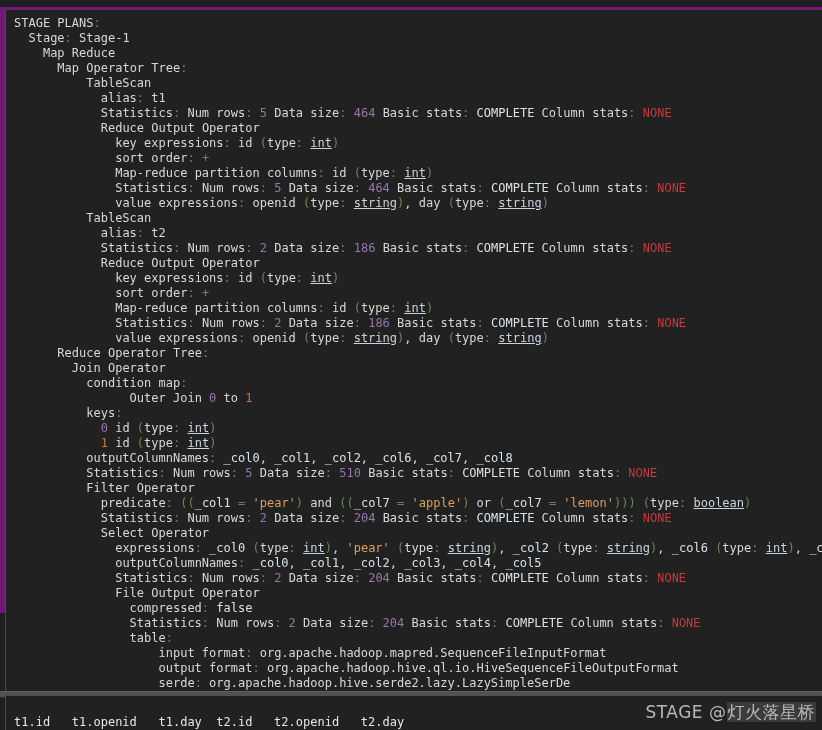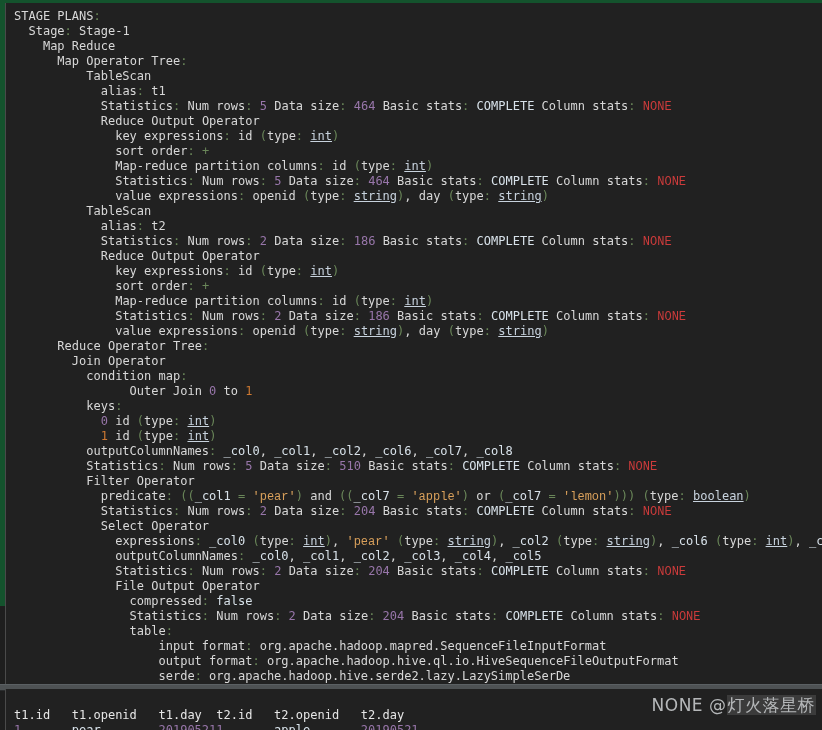--- a/index.html
+++ b/index.html
@@ -13,22 +13,23 @@
     height: 730px;
     overflow: hidden;
     font-family: "DejaVu Sans Mono", "Liberation Mono", monospace;
   }
 
   
   #app {
     position: relative;
     width: 822px;
     height: 606px;
-    background: #14532d;
+    background: #701a75;
     box-sizing: border-box;
+    margin-top: 7px;
   }
 
   
   #plan-pane {
     position: absolute;
     left: 5px;
     top: 3px;
     right: 0px;
     width: 817px;
     height: 683px;
@@ -99,21 +100,21 @@
     background: rgba(255,255,255,.14);
     padding: 0 1px;
   }
 
   
   .t-plain  { color: #d8d8d8; }   
   .t-colon  { color: #6a8759; }   
   .t-num    { color: #9876aa; }   
   .t-num2   { color: #cc7832; }   
   .t-none   { color: #cc3b3b; font-family: Liberation Mono, monospace; }   
-  .t-str    { color: #d9a05b; font-family: Liberation Mono, monospace; }   
+  .t-str    { color: #d9a05b; }   
   .t-paren  { color: #6a8759; }   
   .t-type   { color: #c8d3de; text-decoration: underline; }   
   .t-op     { color: #6a8759; }   
   .t-val    { color: #d8e2ea; text-align: center; }   
   .t-white  { color: #e6e6e6; }
 </style>
 </head>
 <body>
 
 <div id="app">
@@ -122,16 +123,16 @@
     <div id="plan-lines"><div class="ln"><span class="t-plain">STAGE</span> <span class="t-plain">PLANS</span><span class="t-colon">:</span></div><div class="ln">  <span class="t-plain">Stage</span><span class="t-colon">:</span> <span class="t-plain">Stage-1</span></div><div class="ln">    <span class="t-plain">Map</span> <span class="t-plain">Reduce</span></div><div class="ln">      <span class="t-plain">Map</span> <span class="t-plain">Operator</span> <span class="t-plain">Tree</span><span class="t-colon">:</span></div><div class="ln">          <span class="t-plain">TableScan</span></div><div class="ln">            <span class="t-plain">alias</span><span class="t-colon">:</span> <span class="t-plain">t1</span></div><div class="ln">            <span class="t-plain">Statistics</span><span class="t-colon">:</span> <span class="t-plain">Num</span> <span class="t-plain">rows</span><span class="t-colon">:</span> <span class="t-num">5</span> <span class="t-plain">Data</span> <span class="t-plain">size</span><span class="t-colon">:</span> <span class="t-num">464</span> <span class="t-plain">Basic</span> <span class="t-plain">stats</span><span class="t-colon">:</span> <span class="t-val">COMPLETE</span> <span class="t-plain">Column</span> <span class="t-plain">stats</span><span class="t-colon">:</span> <span class="t-none">NONE</span></div><div class="ln">            <span class="t-plain">Reduce</span> <span class="t-plain">Output</span> <span class="t-plain">Operator</span></div><div class="ln">              <span class="t-plain">key</span> <span class="t-plain">expressions</span><span class="t-colon">:</span> <span class="t-plain">id</span> <span class="t-paren">(</span><span class="t-plain">type</span><span class="t-colon">:</span> <span class="t-type">int</span><span class="t-paren">)</span></div><div class="ln">              <span class="t-plain">sort</span> <span class="t-plain">order</span><span class="t-colon">:</span> <span class="t-op">+</span></div><div class="ln">              <span class="t-plain">Map-reduce</span> <span class="t-plain">partition</span> <span class="t-plain">columns</span><span class="t-colon">:</span> <span class="t-plain">id</span> <span class="t-paren">(</span><span class="t-plain">type</span><span class="t-colon">:</span> <span class="t-type">int</span><span class="t-paren">)</span></div><div class="ln">              <span class="t-plain">Statistics</span><span class="t-colon">:</span> <span class="t-plain">Num</span> <span class="t-plain">rows</span><span class="t-colon">:</span> <span class="t-num">5</span> <span class="t-plain">Data</span> <span class="t-plain">size</span><span class="t-colon">:</span> <span class="t-num">464</span> <span class="t-plain">Basic</span> <span class="t-plain">stats</span><span class="t-colon">:</span> <span class="t-val">COMPLETE</span> <span class="t-plain">Column</span> <span class="t-plain">stats</span><span class="t-colon">:</span> <span class="t-none">NONE</span></div><div class="ln">              <span class="t-plain">value</span> <span class="t-plain">expressions</span><span class="t-colon">:</span> <span class="t-plain">openid</span> <span class="t-paren">(</span><span class="t-plain">type</span><span class="t-colon">:</span> <span class="t-type">string</span><span class="t-paren">)</span><span class="t-plain">,</span> <span class="t-plain">day</span> <span class="t-paren">(</span><span class="t-plain">type</span><span class="t-colon">:</span> <span class="t-type">string</span><span class="t-paren">)</span></div><div class="ln">          <span class="t-plain">TableScan</span></div><div class="ln">            <span class="t-plain">alias</span><span class="t-colon">:</span> <span class="t-plain">t2</span></div><div class="ln">            <span class="t-plain">Statistics</span><span class="t-colon">:</span> <span class="t-plain">Num</span> <span class="t-plain">rows</span><span class="t-colon">:</span> <span class="t-num">2</span> <span class="t-plain">Data</span> <span class="t-plain">size</span><span class="t-colon">:</span> <span class="t-num">186</span> <span class="t-plain">Basic</span> <span class="t-plain">stats</span><span class="t-colon">:</span> <span class="t-val">COMPLETE</span> <span class="t-plain">Column</span> <span class="t-plain">stats</span><span class="t-colon">:</span> <span class="t-none">NONE</span></div><div class="ln">            <span class="t-plain">Reduce</span> <span class="t-plain">Output</span> <span class="t-plain">Operator</span></div><div class="ln">              <span class="t-plain">key</span> <span class="t-plain">expressions</span><span class="t-colon">:</span> <span class="t-plain">id</span> <span class="t-paren">(</span><span class="t-plain">type</span><span class="t-colon">:</span> <span class="t-type">int</span><span class="t-paren">)</span></div><div class="ln">              <span class="t-plain">sort</span> <span class="t-plain">order</span><span class="t-colon">:</span> <span class="t-op">+</span></div><div class="ln">              <span class="t-plain">Map-reduce</span> <span class="t-plain">partition</span> <span class="t-plain">columns</span><span class="t-colon">:</span> <span class="t-plain">id</span> <span class="t-paren">(</span><span class="t-plain">type</span><span class="t-colon">:</span> <span class="t-type">int</span><span class="t-paren">)</span></div><div class="ln">              <span class="t-plain">Statistics</span><span class="t-colon">:</span> <span class="t-plain">Num</span> <span class="t-plain">rows</span><span class="t-colon">:</span> <span class="t-num">2</span> <span class="t-plain">Data</span> <span class="t-plain">size</span><span class="t-colon">:</span> <span class="t-num">186</span> <span class="t-plain">Basic</span> <span class="t-plain">stats</span><span class="t-colon">:</span> <span class="t-val">COMPLETE</span> <span class="t-plain">Column</span> <span class="t-plain">stats</span><span class="t-colon">:</span> <span class="t-none">NONE</span></div><div class="ln">              <span class="t-plain">value</span> <span class="t-plain">expressions</span><span class="t-colon">:</span> <span class="t-plain">openid</span> <span class="t-paren">(</span><span class="t-plain">type</span><span class="t-colon">:</span> <span class="t-type">string</span><span class="t-paren">)</span><span class="t-plain">,</span> <span class="t-plain">day</span> <span class="t-paren">(</span><span class="t-plain">type</span><span class="t-colon">:</span> <span class="t-type">string</span><span class="t-paren">)</span></div><div class="ln">      <span class="t-plain">Reduce</span> <span class="t-plain">Operator</span> <span class="t-plain">Tree</span><span class="t-colon">:</span></div><div class="ln">        <span class="t-plain">Join</span> <span class="t-plain">Operator</span></div><div class="ln">          <span class="t-plain">condition</span> <span class="t-plain">map</span><span class="t-colon">:</span></div><div class="ln">                <span class="t-plain">Outer</span> <span class="t-plain">Join</span> <span class="t-num">0</span> <span class="t-plain">to</span> <span class="t-num2">1</span></div><div class="ln">          <span class="t-plain">keys</span><span class="t-colon">:</span></div><div class="ln">            <span class="t-num">0</span> <span class="t-plain">id</span> <span class="t-paren">(</span><span class="t-plain">type</span><span class="t-colon">:</span> <span class="t-type">int</span><span class="t-paren">)</span></div><div class="ln">            <span class="t-num2">1</span> <span class="t-plain">id</span> <span class="t-paren">(</span><span class="t-plain">type</span><span class="t-colon">:</span> <span class="t-type">int</span><span class="t-paren">)</span></div><div class="ln">          <span class="t-plain">outputColumnNames</span><span class="t-colon">:</span> <span class="t-val">_col0</span><span class="t-plain">,</span> <span class="t-val">_col1</span><span class="t-plain">,</span> <span class="t-val">_col2</span><span class="t-plain">,</span> <span class="t-val">_col6</span><span class="t-plain">,</span> <span class="t-val">_col7</span><span class="t-plain">,</span> <span class="t-val">_col8</span></div><div class="ln">          <span class="t-plain">Statistics</span><span class="t-colon">:</span> <span class="t-plain">Num</span> <span class="t-plain">rows</span><span class="t-colon">:</span> <span class="t-num">5</span> <span class="t-plain">Data</span> <span class="t-plain">size</span><span class="t-colon">:</span> <span class="t-num">510</span> <span class="t-plain">Basic</span> <span class="t-plain">stats</span><span class="t-colon">:</span> <span class="t-val">COMPLETE</span> <span class="t-plain">Column</span> <span class="t-plain">stats</span><span class="t-colon">:</span> <span class="t-none">NONE</span></div><div class="ln">          <span class="t-plain">Filter</span> <span class="t-plain">Operator</span></div><div class="ln">            <span class="t-plain">predicate</span><span class="t-colon">:</span> <span class="t-paren">(</span><span class="t-paren">(</span><span class="t-val">_col1</span> <span class="t-op">=</span> <span class="t-str">'pear'</span><span class="t-paren">)</span> <span class="t-plain">and</span> <span class="t-paren">(</span><span class="t-paren">(</span><span class="t-val">_col7</span> <span class="t-op">=</span> <span class="t-str">'apple'</span><span class="t-paren">)</span> <span class="t-plain">or</span> <span class="t-paren">(</span><span class="t-val">_col7</span> <span class="t-op">=</span> <span class="t-str">'lemon'</span><span class="t-paren">)</span><span class="t-paren">)</span><span class="t-paren">)</span> <span class="t-paren">(</span><span class="t-plain">type</span><span class="t-colon">:</span> <span class="t-type">boolean</span><span class="t-paren">)</span></div><div class="ln">            <span class="t-plain">Statistics</span><span class="t-colon">:</span> <span class="t-plain">Num</span> <span class="t-plain">rows</span><span class="t-colon">:</span> <span class="t-num">2</span> <span class="t-plain">Data</span> <span class="t-plain">size</span><span class="t-colon">:</span> <span class="t-num">204</span> <span class="t-plain">Basic</span> <span class="t-plain">stats</span><span class="t-colon">:</span> <span class="t-val">COMPLETE</span> <span class="t-plain">Column</span> <span class="t-plain">stats</span><span class="t-colon">:</span> <span class="t-none">NONE</span></div><div class="ln">            <span class="t-plain">Select</span> <span class="t-plain">Operator</span></div><div class="ln">              <span class="t-plain">expressions</span><span class="t-colon">:</span> <span class="t-val">_col0</span> <span class="t-paren">(</span><span class="t-plain">type</span><span class="t-colon">:</span> <span class="t-type">int</span><span class="t-paren">)</span><span class="t-plain">,</span> <span class="t-str">'pear'</span> <span class="t-paren">(</span><span class="t-plain">type</span><span class="t-colon">:</span> <span class="t-type">string</span><span class="t-paren">)</span><span class="t-plain">,</span> <span class="t-val">_col2</span> <span class="t-paren">(</span><span class="t-plain">type</span><span class="t-colon">:</span> <span class="t-type">string</span><span class="t-paren">)</span><span class="t-plain">,</span> <span class="t-val">_col6</span> <span class="t-paren">(</span><span class="t-plain">type</span><span class="t-colon">:</span> <span class="t-type">int</span><span class="t-paren">)</span><span class="t-plain">,</span> <span class="t-val">_col7</span></div><div class="ln">              <span class="t-plain">outputColumnNames</span><span class="t-colon">:</span> <span class="t-val">_col0</span><span class="t-plain">,</span> <span class="t-val">_col1</span><span class="t-plain">,</span> <span class="t-val">_col2</span><span class="t-plain">,</span> <span class="t-val">_col3</span><span class="t-plain">,</span> <span class="t-val">_col4</span><span class="t-plain">,</span> <span class="t-val">_col5</span></div><div class="ln">              <span class="t-plain">Statistics</span><span class="t-colon">:</span> <span class="t-plain">Num</span> <span class="t-plain">rows</span><span class="t-colon">:</span> <span class="t-num">2</span> <span class="t-plain">Data</span> <span class="t-plain">size</span><span class="t-colon">:</span> <span class="t-num">204</span> <span class="t-plain">Basic</span> <span class="t-plain">stats</span><span class="t-colon">:</span> <span class="t-val">COMPLETE</span> <span class="t-plain">Column</span> <span class="t-plain">stats</span><span class="t-colon">:</span> <span class="t-none">NONE</span></div><div class="ln">              <span class="t-plain">File</span> <span class="t-plain">Output</span> <span class="t-plain">Operator</span></div><div class="ln">                <span class="t-plain">compressed</span><span class="t-colon">:</span> <span class="t-val">false</span></div><div class="ln">                <span class="t-plain">Statistics</span><span class="t-colon">:</span> <span class="t-plain">Num</span> <span class="t-plain">rows</span><span class="t-colon">:</span> <span class="t-num">2</span> <span class="t-plain">Data</span> <span class="t-plain">size</span><span class="t-colon">:</span> <span class="t-num">204</span> <span class="t-plain">Basic</span> <span class="t-plain">stats</span><span class="t-colon">:</span> <span class="t-val">COMPLETE</span> <span class="t-plain">Column</span> <span class="t-plain">stats</span><span class="t-colon">:</span> <span class="t-none">NONE</span></div><div class="ln">                <span class="t-plain">table</span><span class="t-colon">:</span></div><div class="ln">                    <span class="t-plain">input</span> <span class="t-plain">format</span><span class="t-colon">:</span> <span class="t-plain">org.apache.hadoop.mapred.SequenceFileInputFormat</span></div><div class="ln">                    <span class="t-plain">output</span> <span class="t-plain">format</span><span class="t-colon">:</span> <span class="t-plain">org.apache.hadoop.hive.ql.io.HiveSequenceFileOutputFormat</span></div><div class="ln">                    <span class="t-plain">serde</span><span class="t-colon">:</span> <span class="t-plain">org.apache.hadoop.hive.serde2.lazy.LazySimpleSerDe</span></div></div>
   </div>
 
   <div id="pane-divider"></div>
 
   <div id="result-pane">
     <div id="result-grid"><div class="rrow"><span class="t-white">t1.id   </span><span class="t-white">t1.openid   </span><span class="t-white">t1.day  </span><span class="t-white">t2.id   </span><span class="t-white">t2.openid   </span><span class="t-white">t2.day  </span></div><div class="rrow"><span class="t-num">1       </span><span class="t-val">pear        </span><span class="t-num">20190521</span><span class="t-num">1       </span><span class="t-val">apple       </span><span class="t-num">20190521</span></div></div>
   </div>
 
   <div id="watermark">
-    <span>NONE @</span><span class="wm-cjk">灯火落星桥</span>
+    <span>STAGE @</span><span class="wm-cjk">灯火落星桥</span>
   </div>
 
 </div>
 
 </body></html>

